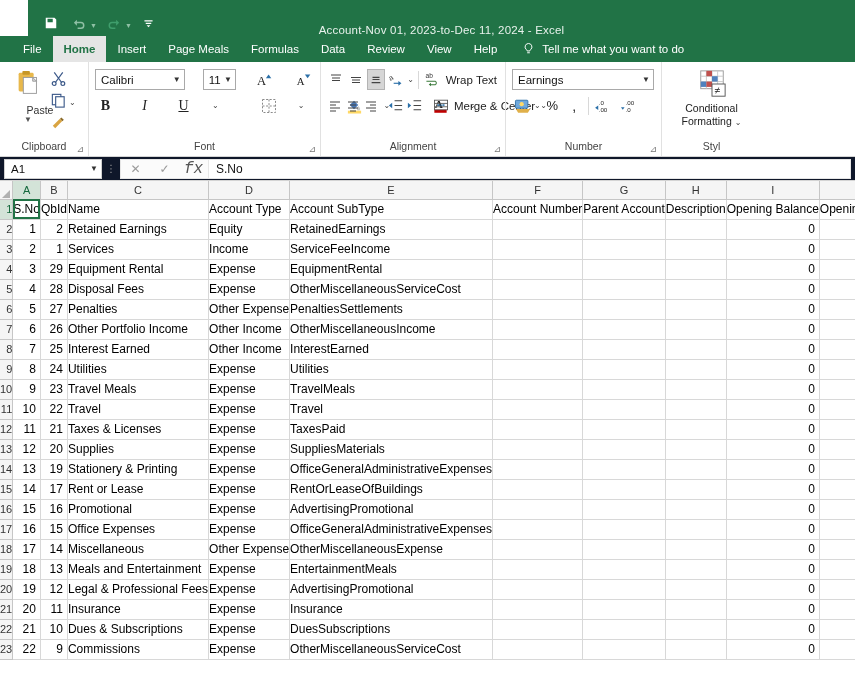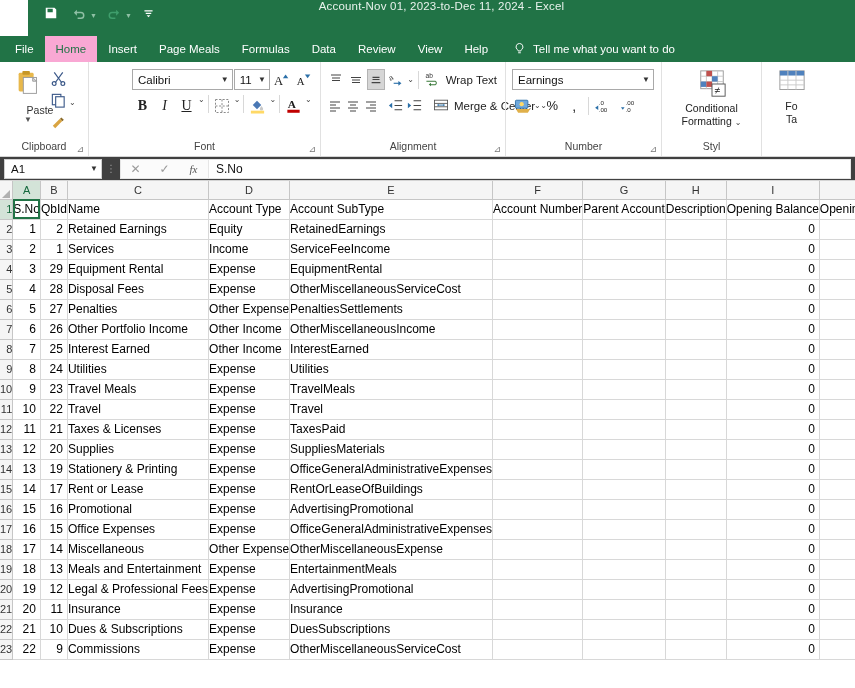--- a/index.html
+++ b/index.html
@@ -6,21 +6,21 @@
   html, body {
     width: 855px; height: 688px;
     overflow: hidden;
     font-family: "Liberation Sans", sans-serif;
     background: #ffffff;
   }
 
   
   .titlebar {
     height: 36px; background: #217346;
-    display: flex; align-items: flex-start;
+    display: flex; align-items: flex-end;
     position: relative;
     margin-left: 28px;
   }
   .qat { display: flex; align-items: center; padding-left: 10px; gap: 2px; }
   .qat-btn {
     width: 26px; height: 26px;
     display: flex; align-items: center; justify-content: center;
     color: #ffffff;
   }
   .qat-btn.dim { color: #8fc0a5; }
@@ -30,27 +30,27 @@
     position: absolute; left: 0; right: 0;
     text-align: center; color: #e8f2ec;
     font-size: 11.5px; letter-spacing: .2px;
     pointer-events: none;
   }
 
   
   .tabbar {
     height: 26px; background: #217346;
     display: flex; align-items: stretch;
-    padding-left: 4px;
+    padding-left: 12px;
   }
   .tab {
     padding: 0 11px; display: flex; align-items: center;
     color: #ffffff; font-size: 11.5px; white-space: nowrap;
   }
-  .tab.active { background: #f9a8d4; color: #217346; font-weight: normal; }
+  .tab.active { background: #e5e5e5; color: #217346; font-weight: bold; }
   .tellme {
     display: flex; align-items: center; gap: 7px;
     padding-left: 14px; color: #ffffff; font-size: 11.5px;
   }
   .bulb { display:flex; align-items:center; }
 
   
   .ribbon {
     height: 95px; background: #ffffff;
     border-bottom: 1px solid #d4d4d4;
@@ -76,21 +76,21 @@
   }
   .paste-label { font-size: 10.5px; color: #333; margin-top: 1px; padding-left: 24px; }
   .paste-caret { font-size: 8px; color: #555; line-height: 8px; }
   .clip-icons { display: flex; flex-direction: column; gap: 3px; padding-top: 4px; }
   .clip-row { display: flex; align-items: center; gap: 2px; height: 19px; }
   .mini-caret { font-size: 8px; color: #444; }
 
   
   .fontgrp { width: 232px; }
   .fg-rows { display: flex; flex-direction: column; gap: 5px; width: 100%; padding-top: 2px;}
-  .fg-row { display: flex; gap: 1px; margin-left: 37px; }
+  .fg-row { display: flex; align-items: center; gap: 18px; }
   .combo {
     height: 21px; border: 1px solid #a9a9a9; background: #fff;
     display: flex; align-items: center; justify-content: space-between;
     padding: 0 3px 0 5px; font-size: 11.5px; color: #111;
   }
   .combo.fontname { width: 120px; }
   .combo.fontsize { width: 42px; }
   .combo .cv { overflow: hidden; white-space: nowrap; }
   .combo .cc { font-size: 8px; color: #333; }
   .ibtn {
@@ -118,35 +118,35 @@
             font-size: 8.5px; color:#222; }
 
   
   .stylegrp { width: 100px; }
   .stylegrp2 { width: 60px; }
   .bigbtn { width: 88px; display:flex; flex-direction:column; align-items:center; gap:1px;
             font-size: 10.5px; color:#222; text-align:center; line-height: 12px; padding-top:2px;}
 
   
   .fbar {
-    height: 24px; background: #404040; display: flex; align-items: center;
+    height: 24px; background: #0f172a; display: flex; align-items: center;
     border-bottom: 1px solid #d4d4d4; padding: 0 4px;
   }
   .namebox {
     width: 98px; height: 20px; border: 1px solid #d0d0d0; background:#fff;
     display: flex; align-items: center; justify-content: space-between;
     padding: 0 3px 0 6px; font-size: 11.5px; color: #111;
   }
   .namebox .cc { font-size: 8px; color: #333; }
   .fb-dots { width: 18px; text-align:center; color:#999; font-size: 10px; letter-spacing:0; }
   .fb-btns { display:flex; align-items:center; height: 20px; border:1px solid #e6e6e6;
              border-right: none; background:#fbfbfb; }
   .fb-btn { width: 29px; height: 18px; display:flex; align-items:center; justify-content:center;
             color:#9a9a9a; font-size: 12px; }
-  .fb-btn.fx { font-family:Liberation Serif, serif; font-style: italic; color:#555; font-size:11px;}
+  .fb-btn.fx { font-family:Liberation Mono, monospace; font-style: italic; color:#555; font-size:16px;}
   .fb-input {
     flex: 1; height: 20px; border: 1px solid #e6e6e6; background: #ffffff;
     display: flex; align-items: center; padding-left: 7px;
     font-size: 12px; color: #111;
   }
 
   
   .gridwrap { position: relative; width: 855px; height: 507px; overflow: hidden;
               background: #ffffff; }
   table.grid { border-collapse: collapse; table-layout: fixed; }
@@ -508,36 +508,20 @@
           <span>Formatting</span>
           <span class="mini-caret">⌄</span>
         </span>
       </div>
     </div>
     <div class="rgroup-label">
       <span>Styl</span>
     </div>
   </div>
 
-  <div class="rgroup stylegrp2">
-    <div class="rgroup-body">
-      <div class="bigbtn" style="width:52px">
-        <span>
-          <svg width="30" height="28" viewBox="0 0 32 30">
-            <rect x="3" y="2" width="26" height="20" fill="#ffffff" stroke="#9a9a9a" stroke-width="1"></rect>
-            <rect x="3" y="2" width="26" height="5" fill="#4f81bd"></rect>
-            <path stroke="#c9c9c9" stroke-width="1" d="M11.6 2v20M20.3 2v20M3 12h26M3 17h26"></path>
-          </svg>
-        </span>
-        <span>Fo</span>
-        <span>Ta</span>
-      </div>
-    </div>
-    <div class="rgroup-label">&nbsp;</div>
-  </div>
 </div>
 
 <div class="fbar">
   <div class="namebox">
     <span>A1</span>
     <span class="cc">▼</span>
   </div>
   <div class="fb-dots">⋮</div>
   <div class="fb-btns">
     <div class="fb-btn">✕</div>

